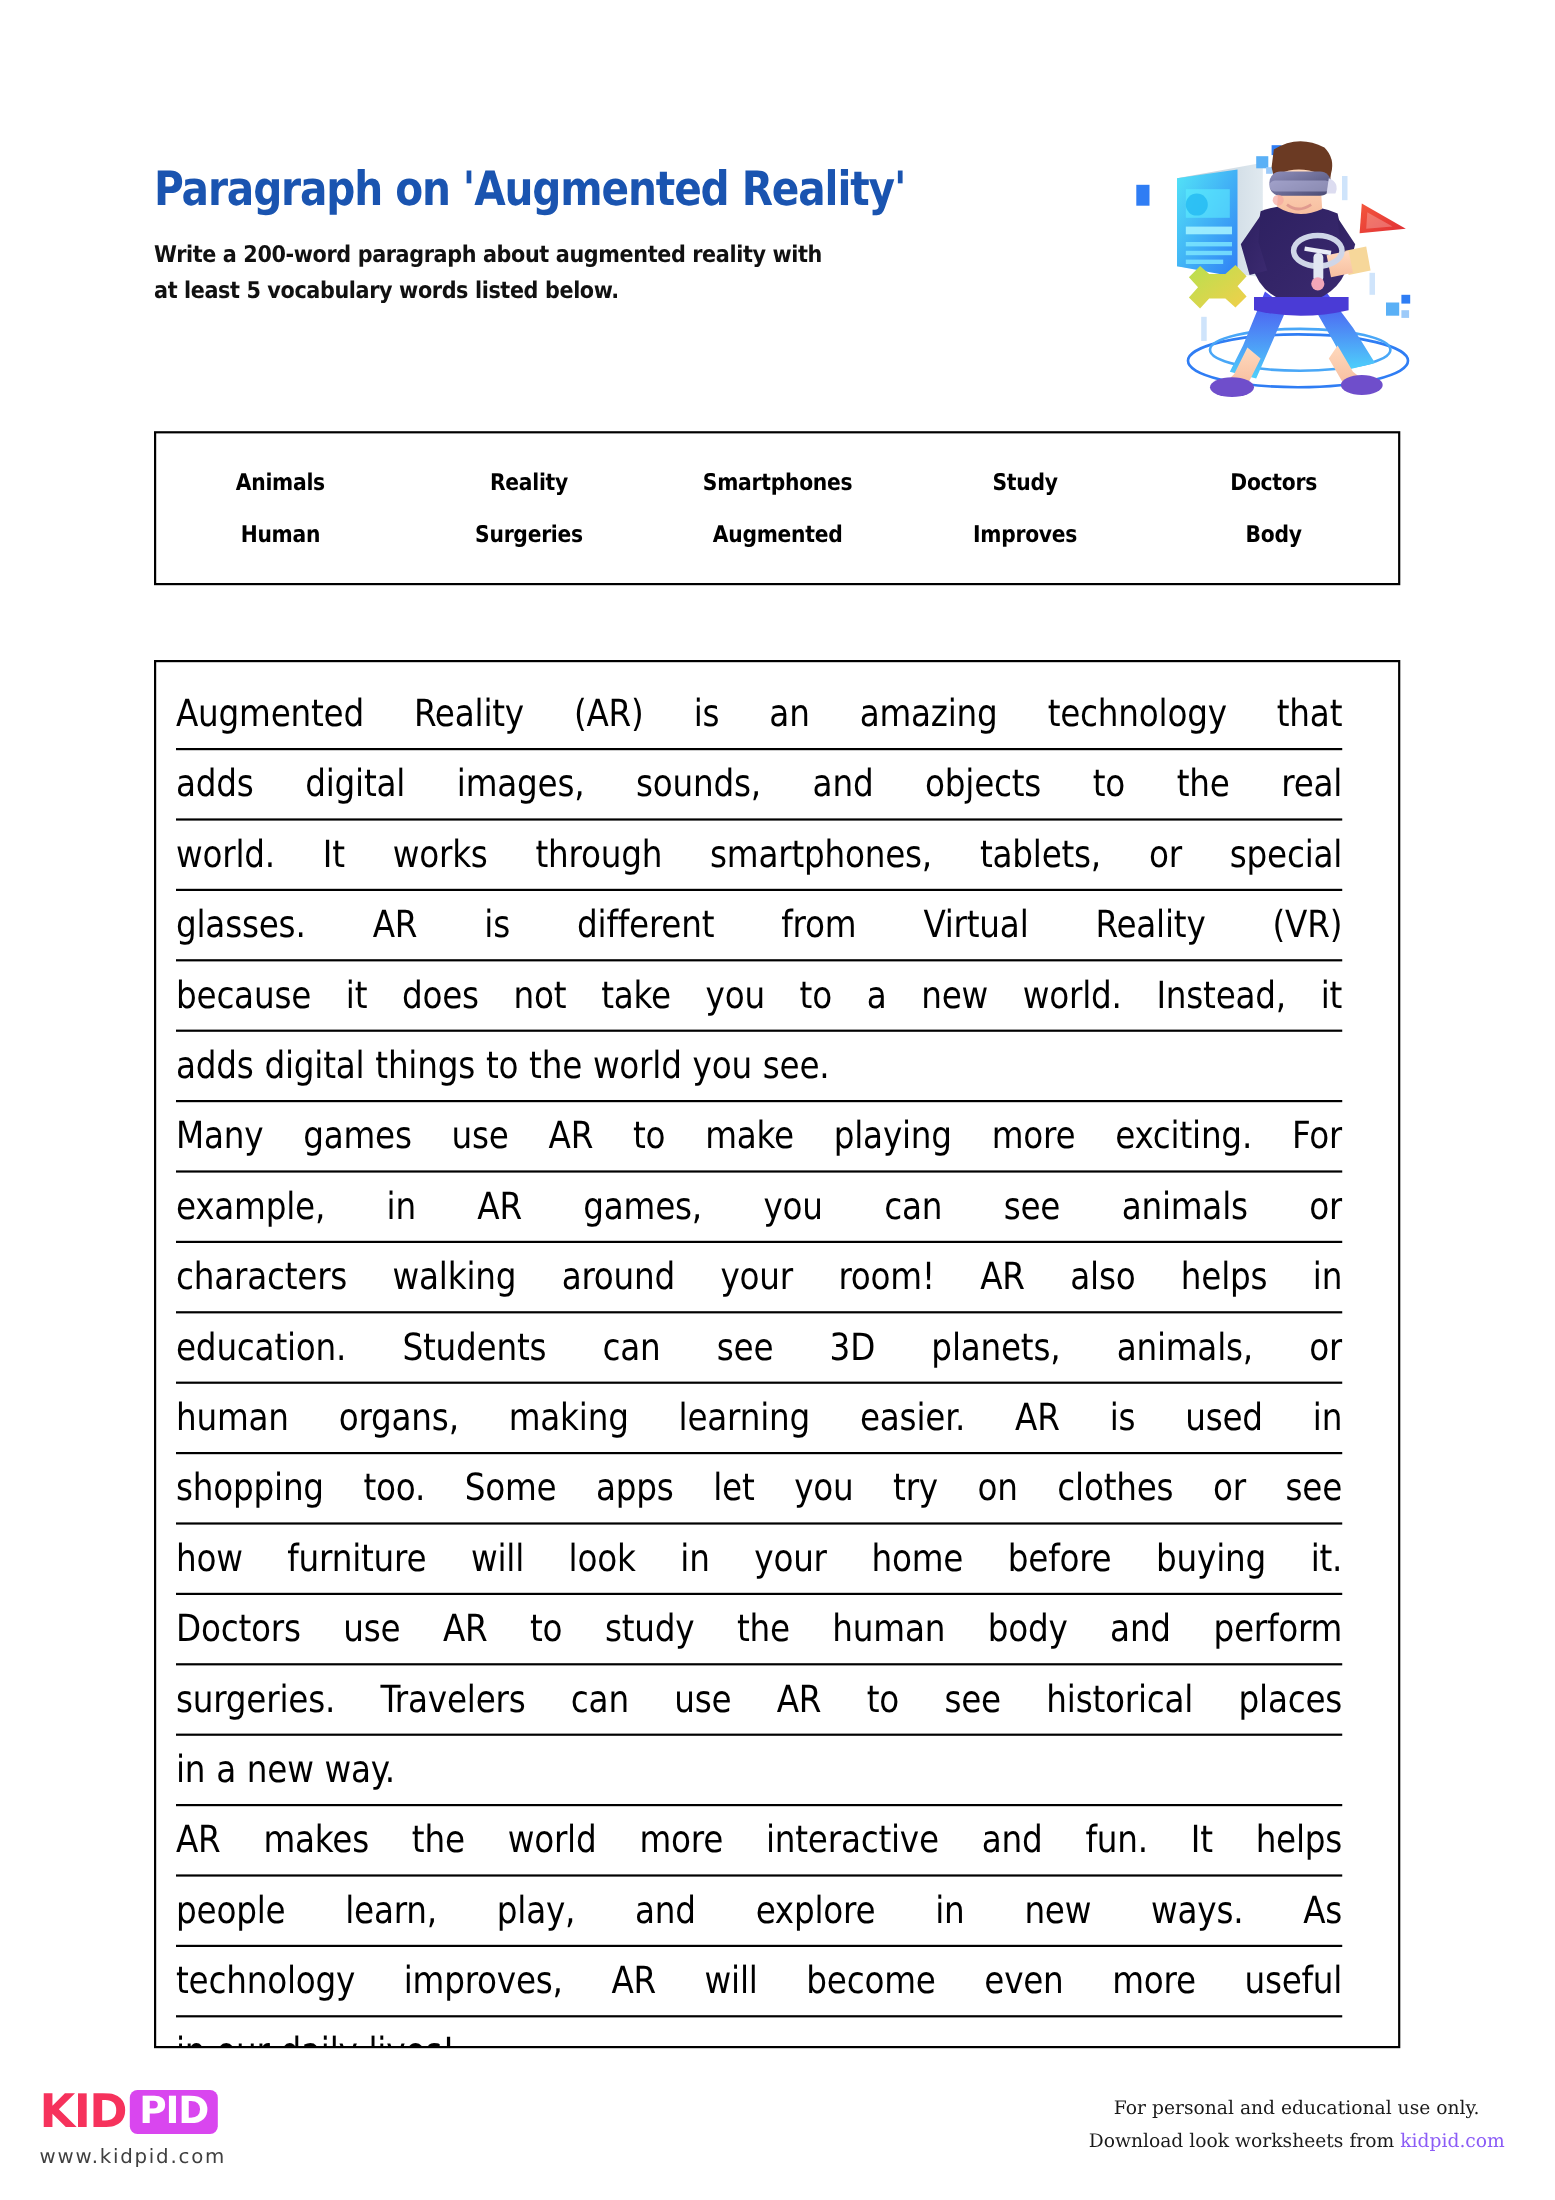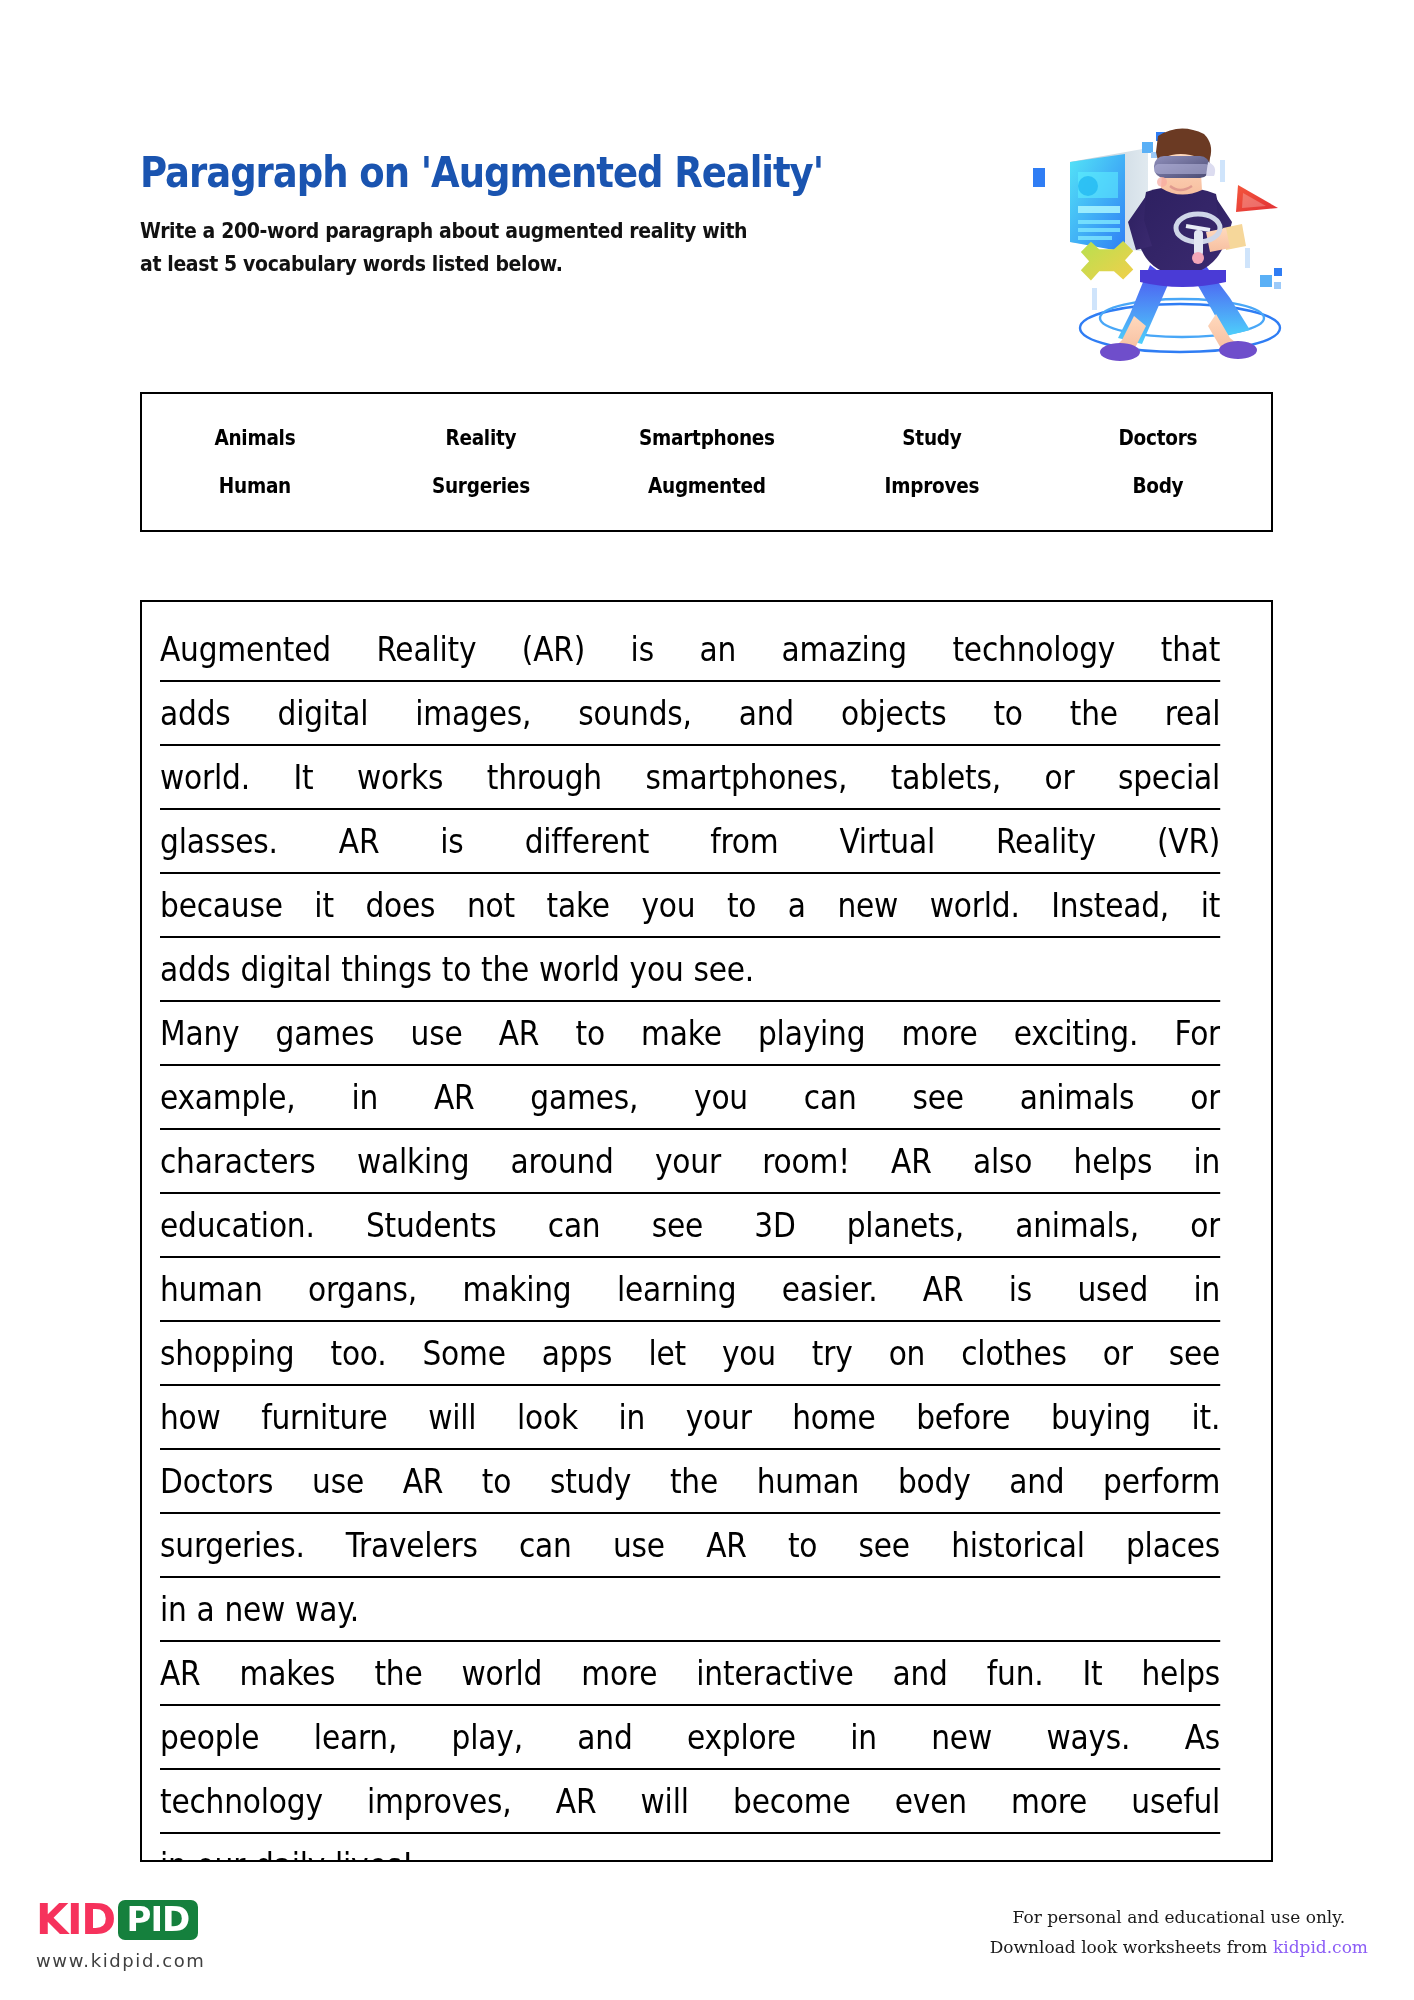--- a/index.html
+++ b/index.html
@@ -141,21 +141,21 @@
   }
   .logo-kid {
     font-family: "DejaVu Sans", sans-serif;
     font-size: 42px;
     font-weight: 700;
     color: #f6325c;
     letter-spacing: -1.5px;
     line-height: 1;
   }
   .logo-pid-wrap {
-    background: #15803d;
+    background: #d946ef;
     border-radius: 7px;
     padding: 2px 9px 4px 9px;
     margin-left: 3px;
   }
   .logo-pid {
     font-family: "DejaVu Sans", sans-serif;
     font-size: 34px;
     font-weight: 700;
     color: #ffffff;
     letter-spacing: -1px;

